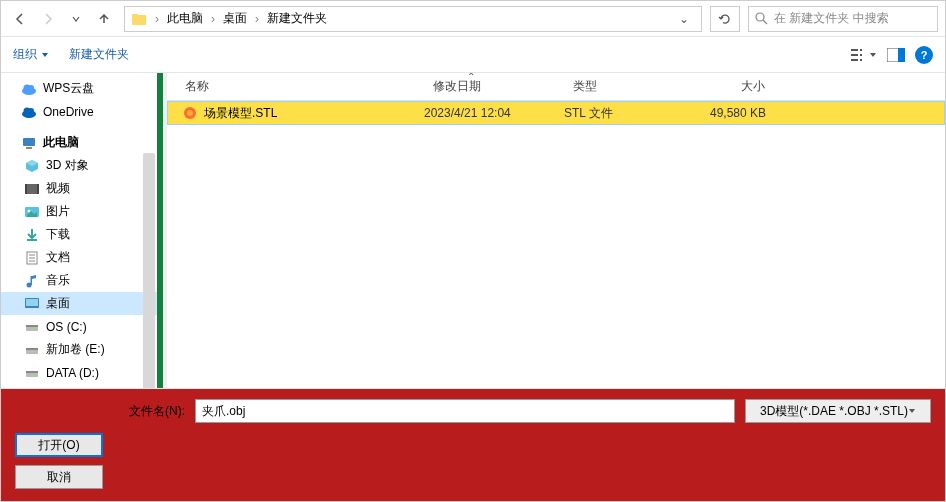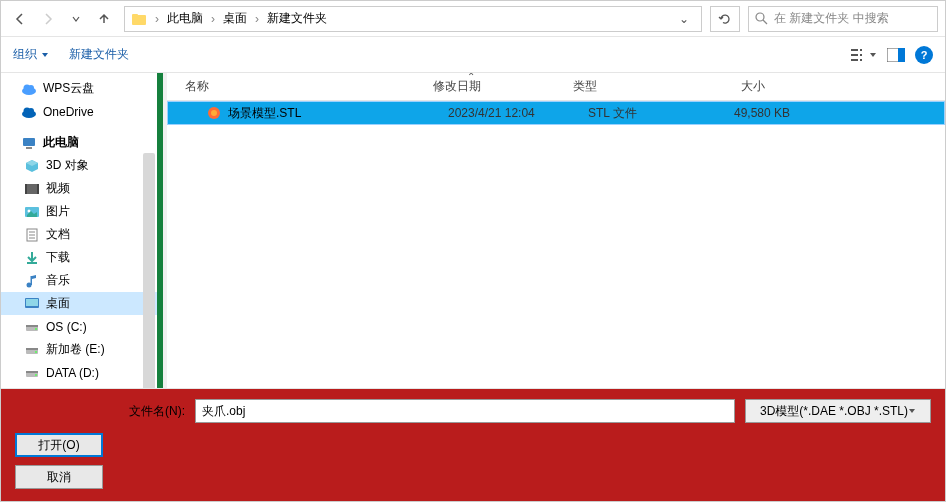--- a/index.html
+++ b/index.html
@@ -44,21 +44,21 @@
     .columns { height: 28px; display: flex; align-items: center; border-bottom: 1px solid #e5e5e5; color: #444; position: relative; }
     .col { padding: 0 10px; }
     .col-name { width: 256px; padding-left: 18px; }
     .col-date { width: 140px; }
     .col-type { width: 112px; }
     .col-size { width: 100px; text-align: right; font-family: Liberation Serif, serif; }
     .sort-indicator { position: absolute; left: 300px; top: -2px; color: #555; font-size: 10px; }
     
     .file-list { flex: 1; }
     .file-row { height: 24px; display: flex; align-items: center; }
-    .file-row.selected { background: #0ea5e9; border: 1px solid #99d1ff; padding-left: 24px; }
+    .file-row.selected { background: #fde047; border: 1px solid #99d1ff; }
     .file-name-cell { width: 256px; padding-left: 14px; display: flex; align-items: center; gap: 6px; }
     .file-icon { width: 16px; height: 16px; }
     .file-date-cell { width: 140px; color: #333; }
     .file-type-cell { width: 112px; color: #333; }
     .file-size-cell { width: 100px; text-align: right; color: #333; padding-right: 10px; }
     
     
     .bottom { border-top: 1px solid #e5e5e5; padding: 10px 14px 12px; background: #b91c1c; }
     .filename-row { display: flex; align-items: center; gap: 10px; margin-bottom: 10px; }
     .filename-label { text-align: right; width: 170px; }
@@ -214,36 +214,36 @@
               <rect x="1" y="3" width="14" height="10" fill="#5bc0de" rx="1"></rect>
               <circle cx="5" cy="7" r="1.5" fill="#fff"></circle>
               <path d="M3 11 L7 7 L10 10 L13 8 L13 13 L3 13 Z" fill="#3a9"></path>
             </svg>
           </span>
           <span>图片</span>
         </div>
         <div class="tree-item indent">
           <span class="tree-icon">
             <svg viewBox="0 0 16 16">
+              <path d="M8 2 L8 10 M4 7 L8 11 L12 7" stroke="#3a9" stroke-width="2" fill="none"></path>
+              <line x1="3" y1="13" x2="13" y2="13" stroke="#3a9" stroke-width="2"></line>
+            </svg>
+          </span>
+          <span>下载</span>
+        </div>
+        <div class="tree-item indent">
+          <span class="tree-icon">
+            <svg viewBox="0 0 16 16">
               <rect x="3" y="2" width="10" height="12" fill="#fff" stroke="#888"></rect>
               <line x1="5" y1="5" x2="11" y2="5" stroke="#888"></line>
               <line x1="5" y1="8" x2="11" y2="8" stroke="#888"></line>
               <line x1="5" y1="11" x2="11" y2="11" stroke="#888"></line>
             </svg>
           </span>
           <span>文档</span>
-        </div>
-        <div class="tree-item indent">
-          <span class="tree-icon">
-            <svg viewBox="0 0 16 16">
-              <path d="M8 2 L8 10 M4 7 L8 11 L12 7" stroke="#3a9" stroke-width="2" fill="none"></path>
-              <line x1="3" y1="13" x2="13" y2="13" stroke="#3a9" stroke-width="2"></line>
-            </svg>
-          </span>
-          <span>下载</span>
         </div>
         <div class="tree-item indent">
           <span class="tree-icon">
             <svg viewBox="0 0 16 16">
               <circle cx="5" cy="12" r="2.5" fill="#3b82c4"></circle>
               <rect x="6.5" y="3" width="1.5" height="9" fill="#3b82c4"></rect>
               <path d="M8 3 L12 2 L12 5 L8 6 Z" fill="#3b82c4"></path>
             </svg>
           </span>
           <span>音乐</span>

